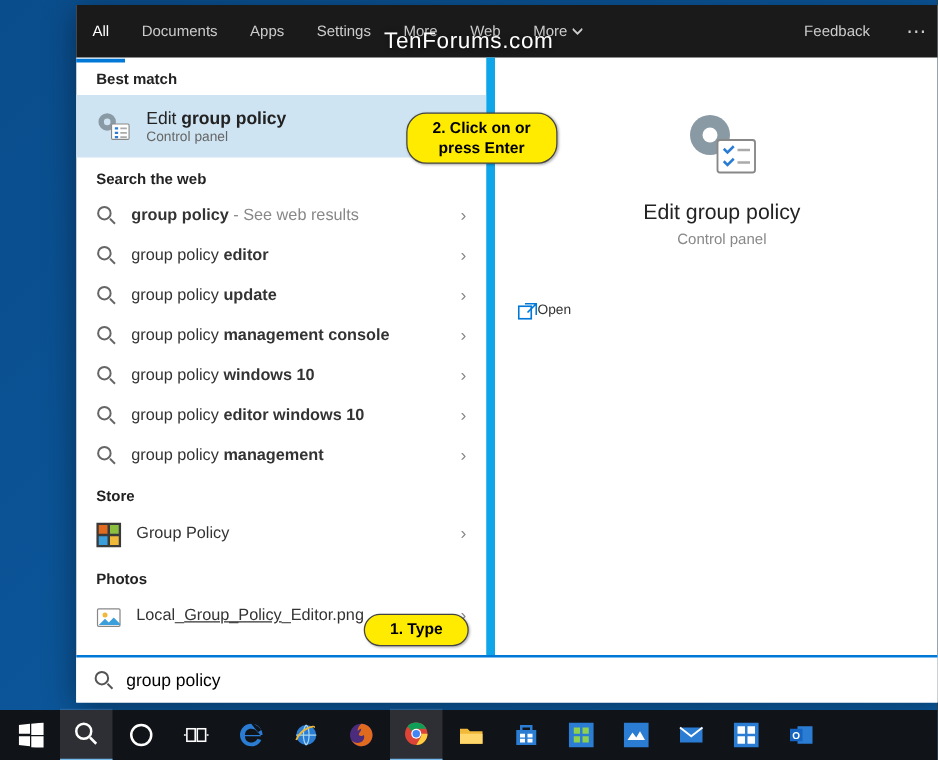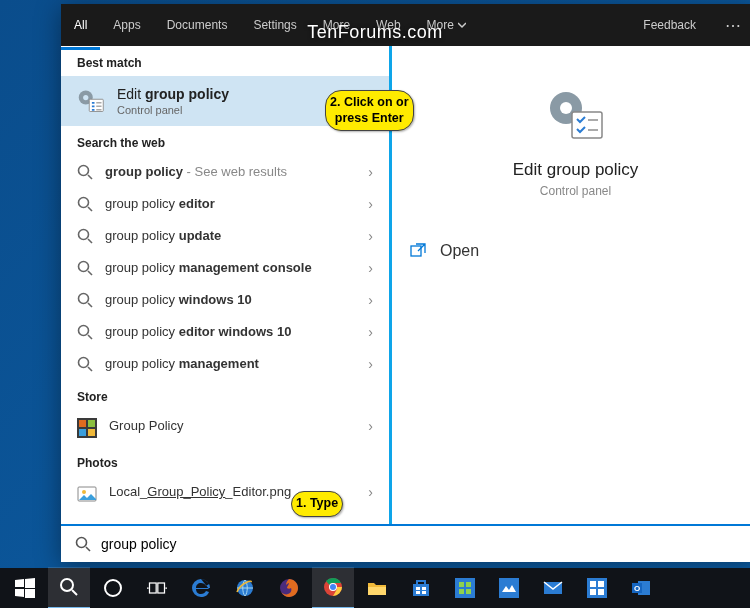--- a/index.html
+++ b/index.html
@@ -6,62 +6,62 @@
 .desktop{position:relative;width:750px;height:608px;background:linear-gradient(135deg,#0a4d8c 0%,#0c5fa8 100%)}
 .watermark{position:absolute;top:22px;left:50%;transform:translateX(-50%);color:#fff;font-size:18px;font-weight:400;text-shadow:0 0 4px rgba(0,0,0,.6);letter-spacing:.5px;z-index:50}
 .search-panel{position:absolute;top:4px;left:61px;width:698px;height:558px;background:#fff;box-shadow:0 4px 24px rgba(0,0,0,.4)}
 .tabs{height:42px;background:#1a1a1a;display:flex;align-items:stretch;color:#fff;font-size:12px}
 .tab{padding:0 13px;display:flex;align-items:center;height:42px;cursor:pointer;color:#ccc}
 .tab.active{color:#fff;border-bottom:3px solid #0078d7;padding-bottom:1px}
 .tab-more{display:flex;gap:4px}
 .tab-spacer{flex:1}
 .tab-ellipsis{font-size:16px;letter-spacing:2px;padding:0 16px}
 .body{display:flex;height:480px}
-.left{width:328px;border-right:3px solid #0ea5e9;overflow:hidden}
+.left{width:328px;border-right:7px solid #0ea5e9;overflow:hidden}
 .right{flex:1;display:flex;flex-direction:column;align-items:center;padding-top:40px}
 .section-h{font-size:12px;font-weight:600;color:#222;padding:10px 16px 6px}
 .best{display:flex;align-items:center;gap:12px;padding:10px 16px;background:#cfe4f3;position:relative}
 .best .icon{width:28px;height:28px;flex:0 0 28px}
 .best .title{font-size:14px;color:#222}
 .best .sub{font-size:11px;color:#666;margin-top:2px}
 .row{display:flex;align-items:flex-start;gap:12px;padding:8px 16px;font-size:13px;color:#333;position:relative;cursor:pointer}
 .row .txt{flex:1}
 .row .dim{color:#888}
 .chev{color:#888;font-size:14px}
 .mag{width:16px;height:16px;flex:0 0 16px}
 .store-icon,.photo-icon{width:20px;height:20px;flex:0 0 20px}
 .right-icon{width:60px;height:60px;margin-bottom:14px}
 .right-title{font-size:17px;color:#222;margin-bottom:4px}
 .right-sub{font-size:12px;color:#888}
 .right-actions{width:100%;margin-top:36px;padding:0 18px;box-sizing:border-box}
-.right-action{display:flex;align-items:center;gap:14px;font-size:16px;color:#333;padding:8px 0;cursor:pointer}
+.right-action{display:flex;align-items:flex-start;gap:0;font-size:11px;color:#333;padding:8px 0;cursor:pointer}
 .open-icon{width:16px;height:16px}
 .search-bar{position:absolute;bottom:0;left:0;right:0;height:36px;border-top:2px solid #0078d7;display:flex;align-items:center;padding:0 14px;background:#fff}
 .search-bar input{border:none;outline:none;font-size:14px;flex:1;padding-left:10px}
-.callout{position:absolute;background:#ffeb00;border:1.5px solid #444;border-radius:16px;padding:4px 4px;font-size:12.5px;font-weight:600;color:#000;text-align:center;line-height:1.25;z-index:40;box-shadow:1px 1px 2px rgba(0,0,0,.3)}
+.callout{position:absolute;background:#ffeb00;border:1.5px solid #444;border-radius:16px;padding:4px 20px;font-size:12.5px;font-weight:600;color:#000;text-align:center;line-height:1.25;z-index:40;box-shadow:1px 1px 2px rgba(0,0,0,.3)}
 .callout.c1{bottom:45px;left:230px;border-radius:14px}
 .callout.c2{top:86px;left:264px}
 .taskbar{position:absolute;bottom:0;left:0;right:0;height:40px;background:#101318;display:flex;align-items:center;padding:0 4px;gap:2px}
 .tb-item{width:42px;height:40px;display:flex;align-items:center;justify-content:center;cursor:pointer}
 .tb-item.active{background:rgba(255,255,255,.12);border-bottom:2px solid #76b9ed}
 .tb-item svg{width:20px;height:20px}
 .gear-large{fill:#8a9aa5}
 u{text-decoration:underline}
 </style>
 </head>
 <body>
 
 <div class="desktop">
   <div class="watermark">TenForums.com</div>
 
   <div class="search-panel">
     <div class="tabs">
       <div class="tab active">All</div>
+      <div class="tab">Documents</div>
       <div class="tab">Apps</div>
-      <div class="tab">Documents</div>
       <div class="tab">Settings</div>
       <div class="tab">More</div>
       <div class="tab">Web</div>
       <div class="tab tab-more">
         <span>More</span>
         <svg width="8" height="8" viewBox="0 0 8 8">
             <path d="M0 2l4 4 4-4" stroke="#ccc" fill="none" stroke-width="1.5"></path>
           </svg>
       </div>
       <div class="tab-spacer"></div>

